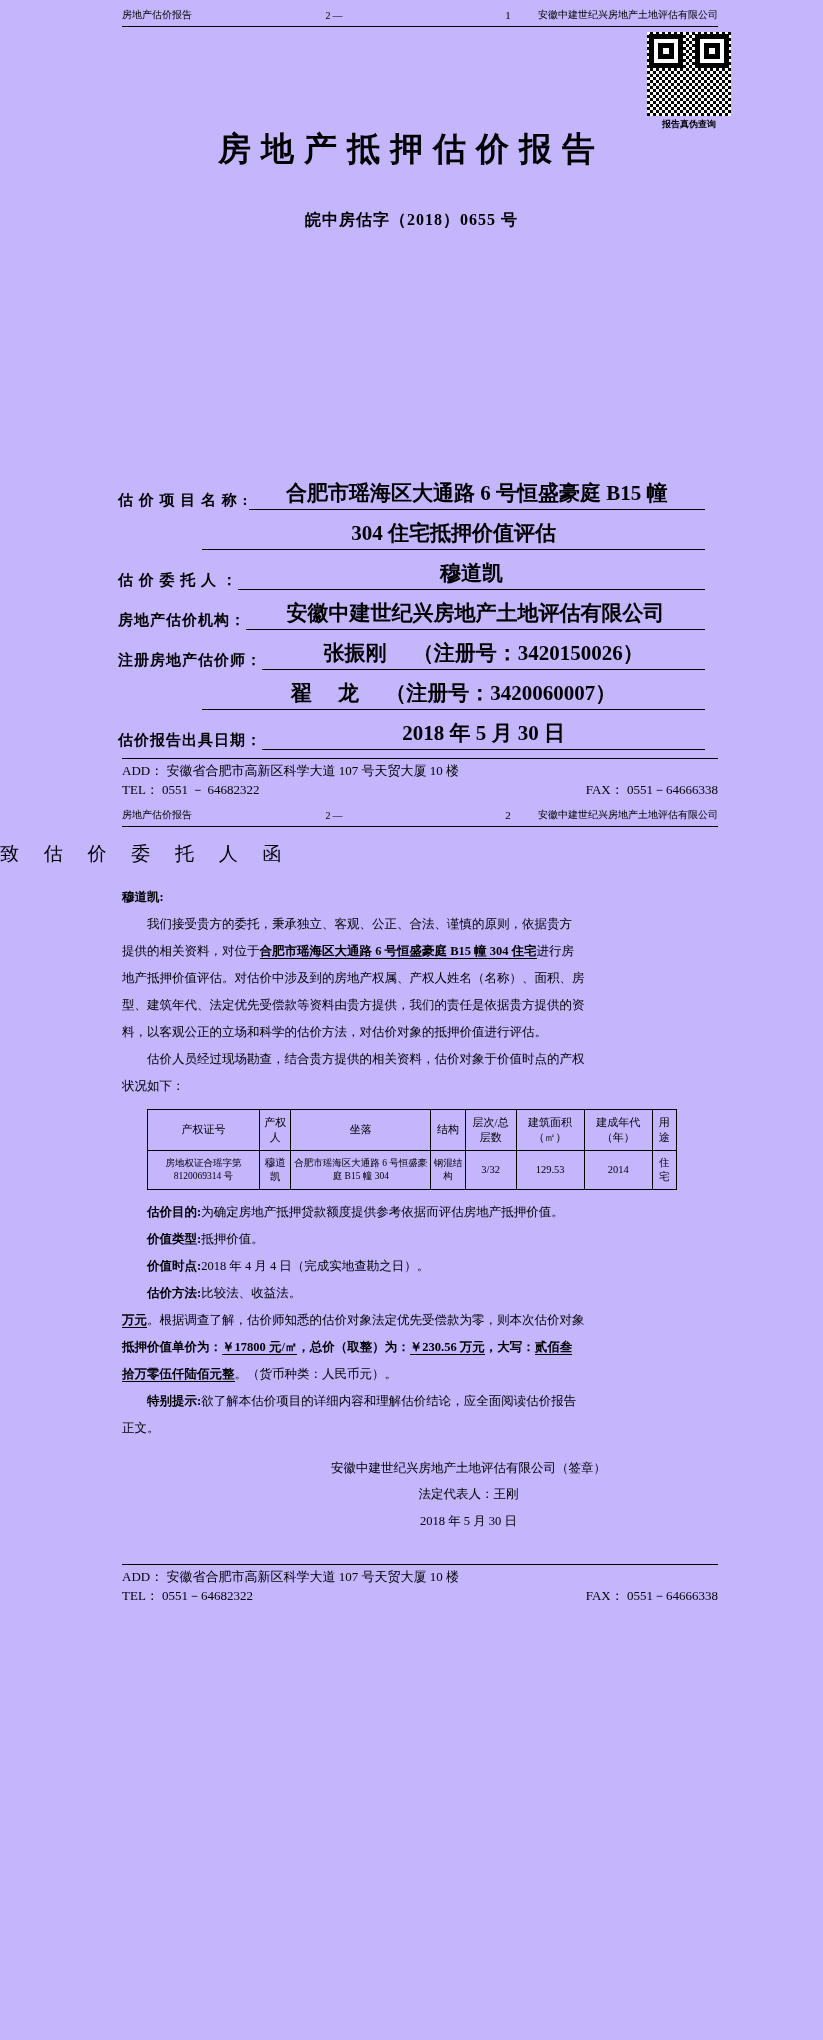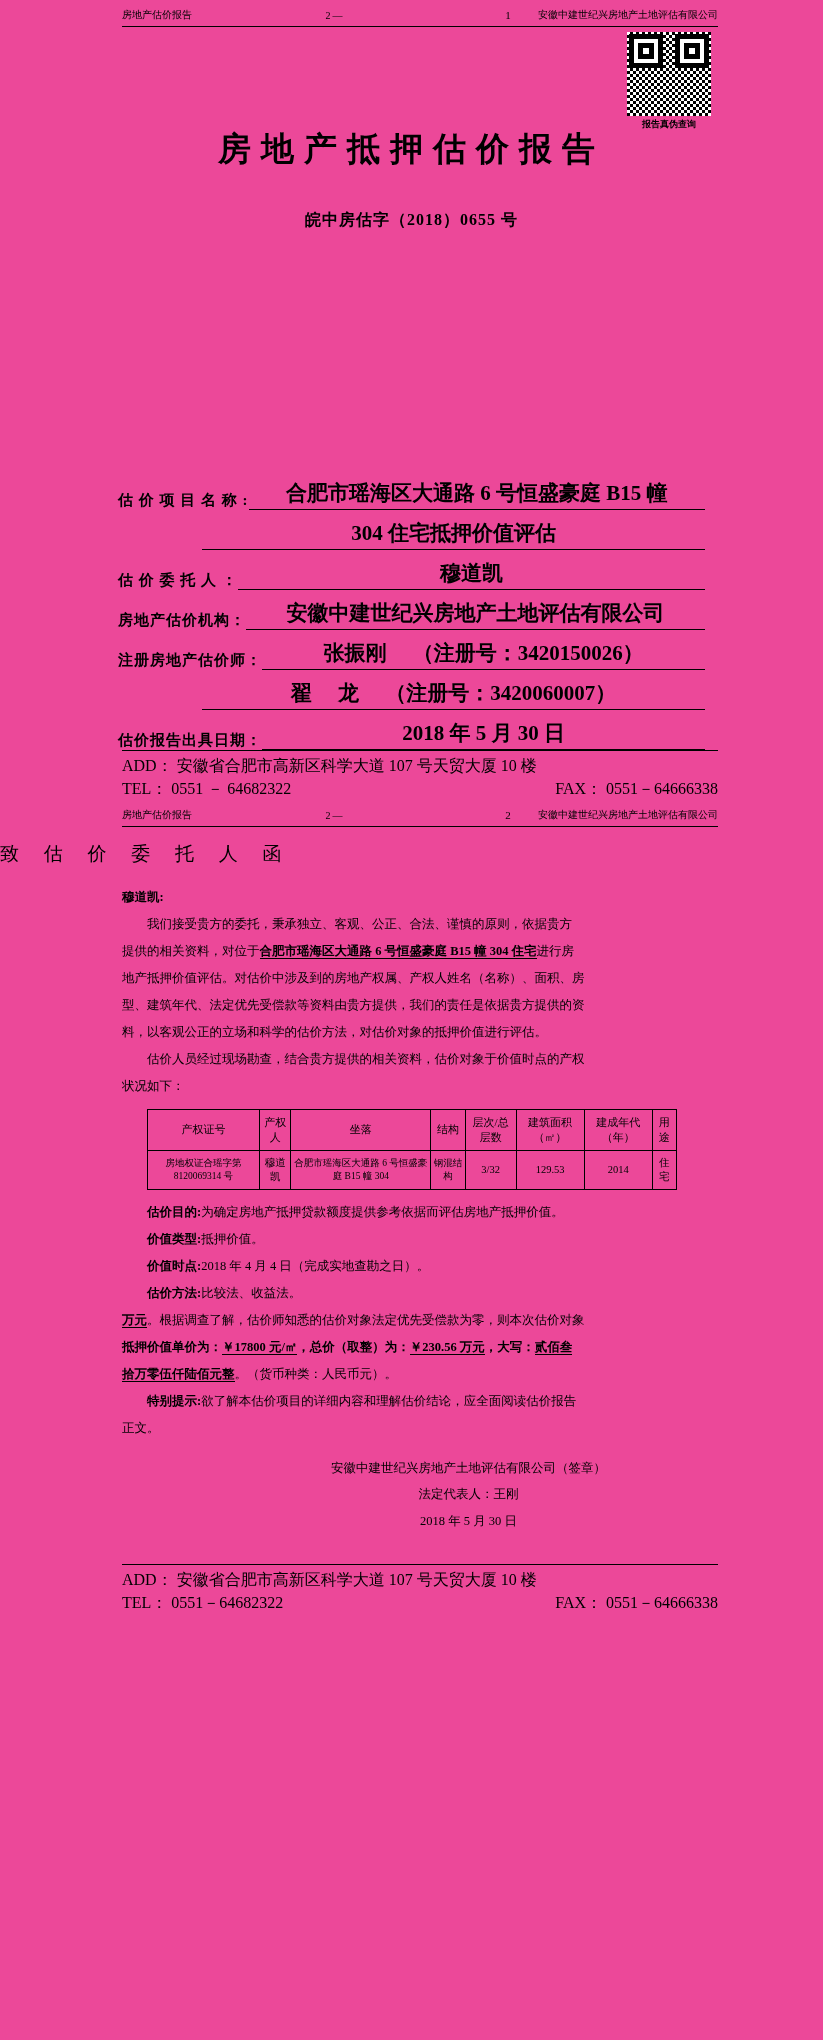--- a/index.html
+++ b/index.html
@@ -8,21 +8,21 @@
     background: #ffffff;
   }
   body {
     font-family: "Liberation Serif", "DejaVu Serif", serif;
     color: #000;
   }
   .page {
     width: 823px;
     min-height: 2040px;
     position: relative;
-    background: #ec4899;
+    background: #c4b5fd;
     margin: 0 auto;
   }
   .sheet {
     width: 823px;
     position: relative;
   }
   
   .p1 {
     position: relative;
     padding: 0;
@@ -48,21 +48,21 @@
     font-size: 11px;
   }
   .runhead .rh-right { white-space: nowrap; }
   .rule {
     border-top: 1px solid #000;
     margin: 0 105px 0 122px;
     height: 0;
   }
   .qr {
     position: absolute;
-    right: 112px;
+    right: 92px;
     top: 32px;
     width: 84px;
   }
   .qr-img {
     width: 84px;
     height: 84px;
     background-image:
       repeating-linear-gradient(90deg, #000 0 3px, #fff 3px 6px),
       repeating-linear-gradient(0deg, #000 0 3px, #fff 3px 6px);
     background-blend-mode: difference;
@@ -130,21 +130,21 @@
     position: absolute;
     left: 122px;
     right: 105px;
     bottom: 0;
   }
   .foot-line {
     border-top: 1px solid #000;
     margin-bottom: 3px;
   }
   .foot-txt {
-    font-size: 16px;
+    font-size: 13px;
     line-height: 1.45;
   }
   .foot-row {
     display: flex;
     justify-content: space-between;
     font-size: 10px;
   }
   
   .p2 {
     position: relative;

